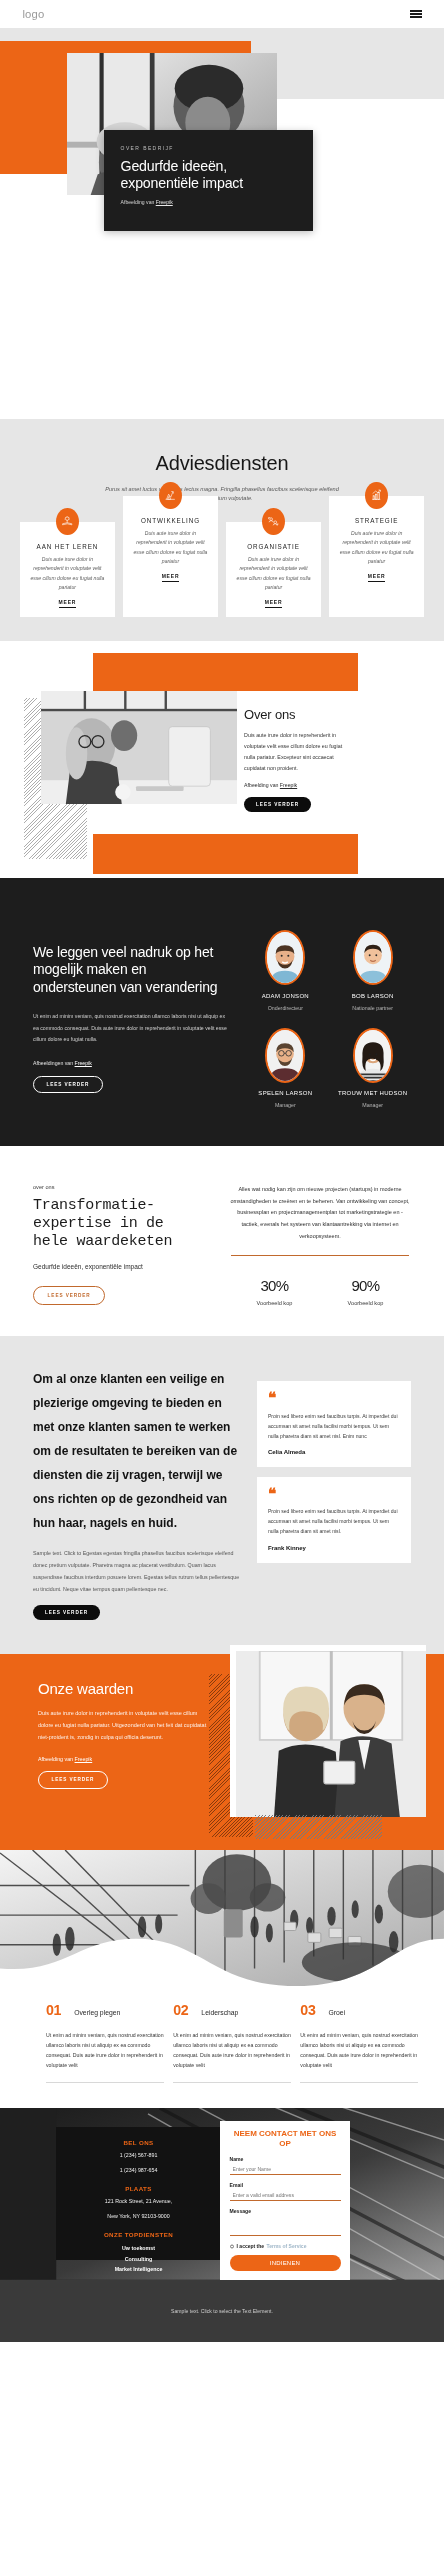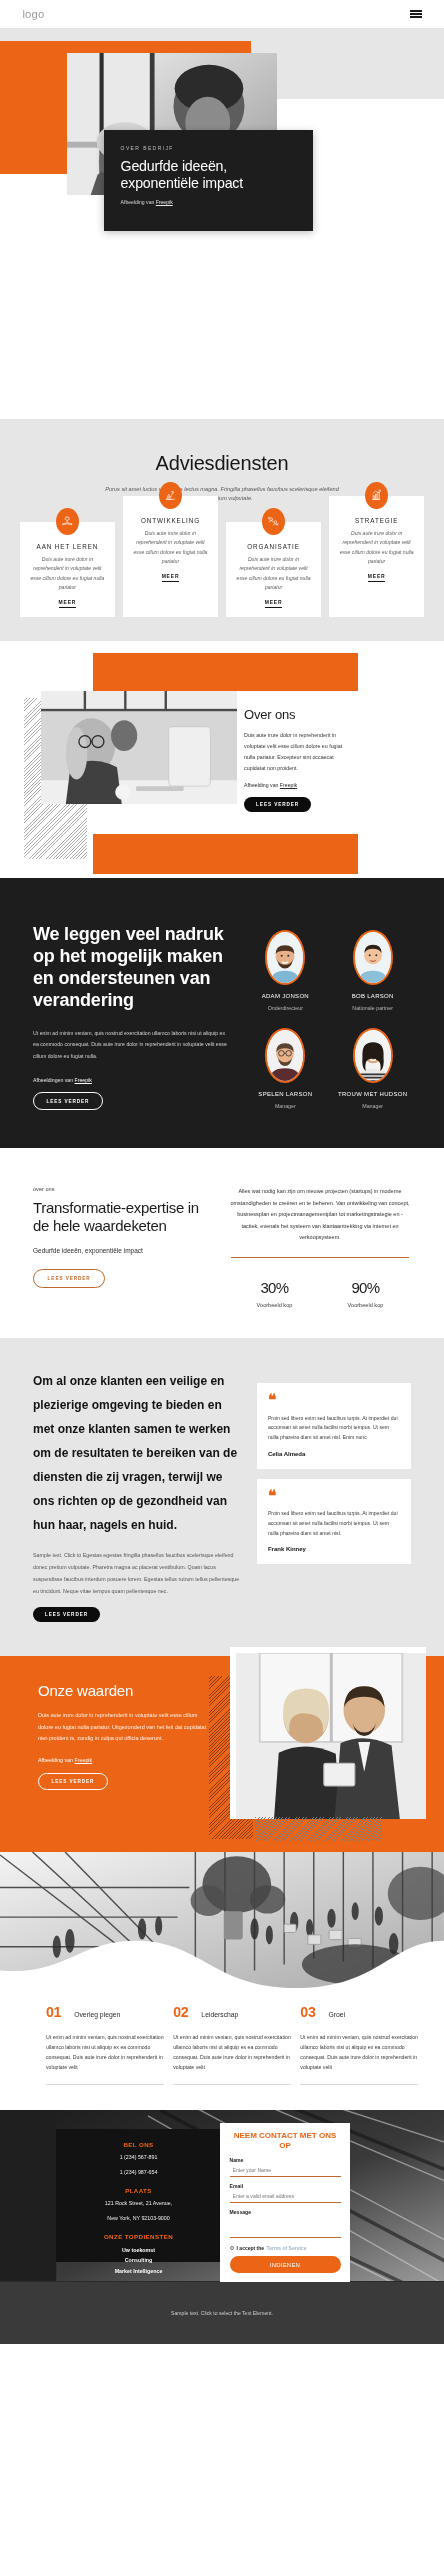--- a/index.html
+++ b/index.html
@@ -97,21 +97,21 @@
   .about .credit2 a { color:#2b2b2b; text-decoration:underline; }
   .btn-dark {
     display:inline-block; background:#0c0c0c; color:#fff; border-radius:18px;
     font-size:4.7px; font-weight:700; letter-spacing:0.9px; padding:5.3px 12px; margin-top:9px;
     border:none; cursor:pointer; font-family:inherit;
   }
 
   
   .team { background:#1d1d1d; color:#fff; padding:46px 33px 38px 33px; display:flex; gap:18px; }
   .team-left { width:196px; }
-  .team-left h2 { font-size:18px; font-weight:700; line-height:1.22; letter-spacing:-0.2px; }
+  .team-left h2 { font-size:14px; font-weight:400; line-height:1.22; letter-spacing:-0.2px;margin-top:20px; }
   .team-left p { font-size:5.2px; color:#d0d0d0; line-height:2.25; margin-top:15.4px; }
   .team-left .credit3 { font-size:5.2px; color:#e3e3e3; margin-top:14.2px; }
   .team-left .credit3 a { color:#fff; text-decoration:underline; }
   .btn-outline {
     display:inline-block; border:0.8px solid #fff; color:#fff; background:transparent;
     border-radius:18px; font-size:4.7px; font-weight:700; letter-spacing:0.9px;
     padding:5.3px 12.4px; margin-top:9.5px; cursor:pointer; font-family:inherit;
   }
   .team-right { flex:1; display:grid; grid-template-columns:1fr 1fr; gap:16.6px 10.7px; padding-top:6px; }
   .member { text-align:center; }
@@ -120,21 +120,21 @@
     margin:0 auto; overflow:hidden; background:#e9eef2;
   }
   .avatar svg { width:100%; height:100%; display:block; }
   .member .nm { font-size:6px; letter-spacing:0.3px; margin-top:7.7px; color:#fff; }
   .member .rl { font-size:5.3px; color:#b6b6b6; margin-top:6px; }
 
   
   .transform { background:#fff; padding:38px 33px 30px; display:flex; gap:24px; }
   .tf-left { width:172px; }
   .tf-left .lbl { font-size:5.6px; color:#3c3c3c; }
-  .tf-left h2 { font-size:15px; font-weight:400; line-height:1.2; margin-top:7.1px; letter-spacing:-0.3px; }
+  .tf-left h2 { font-size:15px; font-weight:400; line-height:1.2; margin-top:7.1px; letter-spacing:-0.3px;font-family:Liberation Mono, monospace; }
   .tf-left .tag { font-size:6.5px; color:#2c2c2c; margin-top:12px; }
   .btn-orange-outline {
     display:inline-block; border:0.8px solid #c1692d; color:#c1692d; background:transparent;
     border-radius:18px; font-size:4.7px; font-weight:700; letter-spacing:0.9px;
     padding:6px 13.6px; margin-top:15.4px; cursor:pointer; font-family:inherit;
   }
   .tf-right { flex:1; }
   .tf-right p { font-size:5.5px; color:#2f2f2f; line-height:2.1; text-align:center; }
   .tf-rule { height:0.9px; background:#c1692d; margin:13px 2.4px 0; }
   .stats { display:flex; justify-content:space-around; margin-top:21.3px; }

